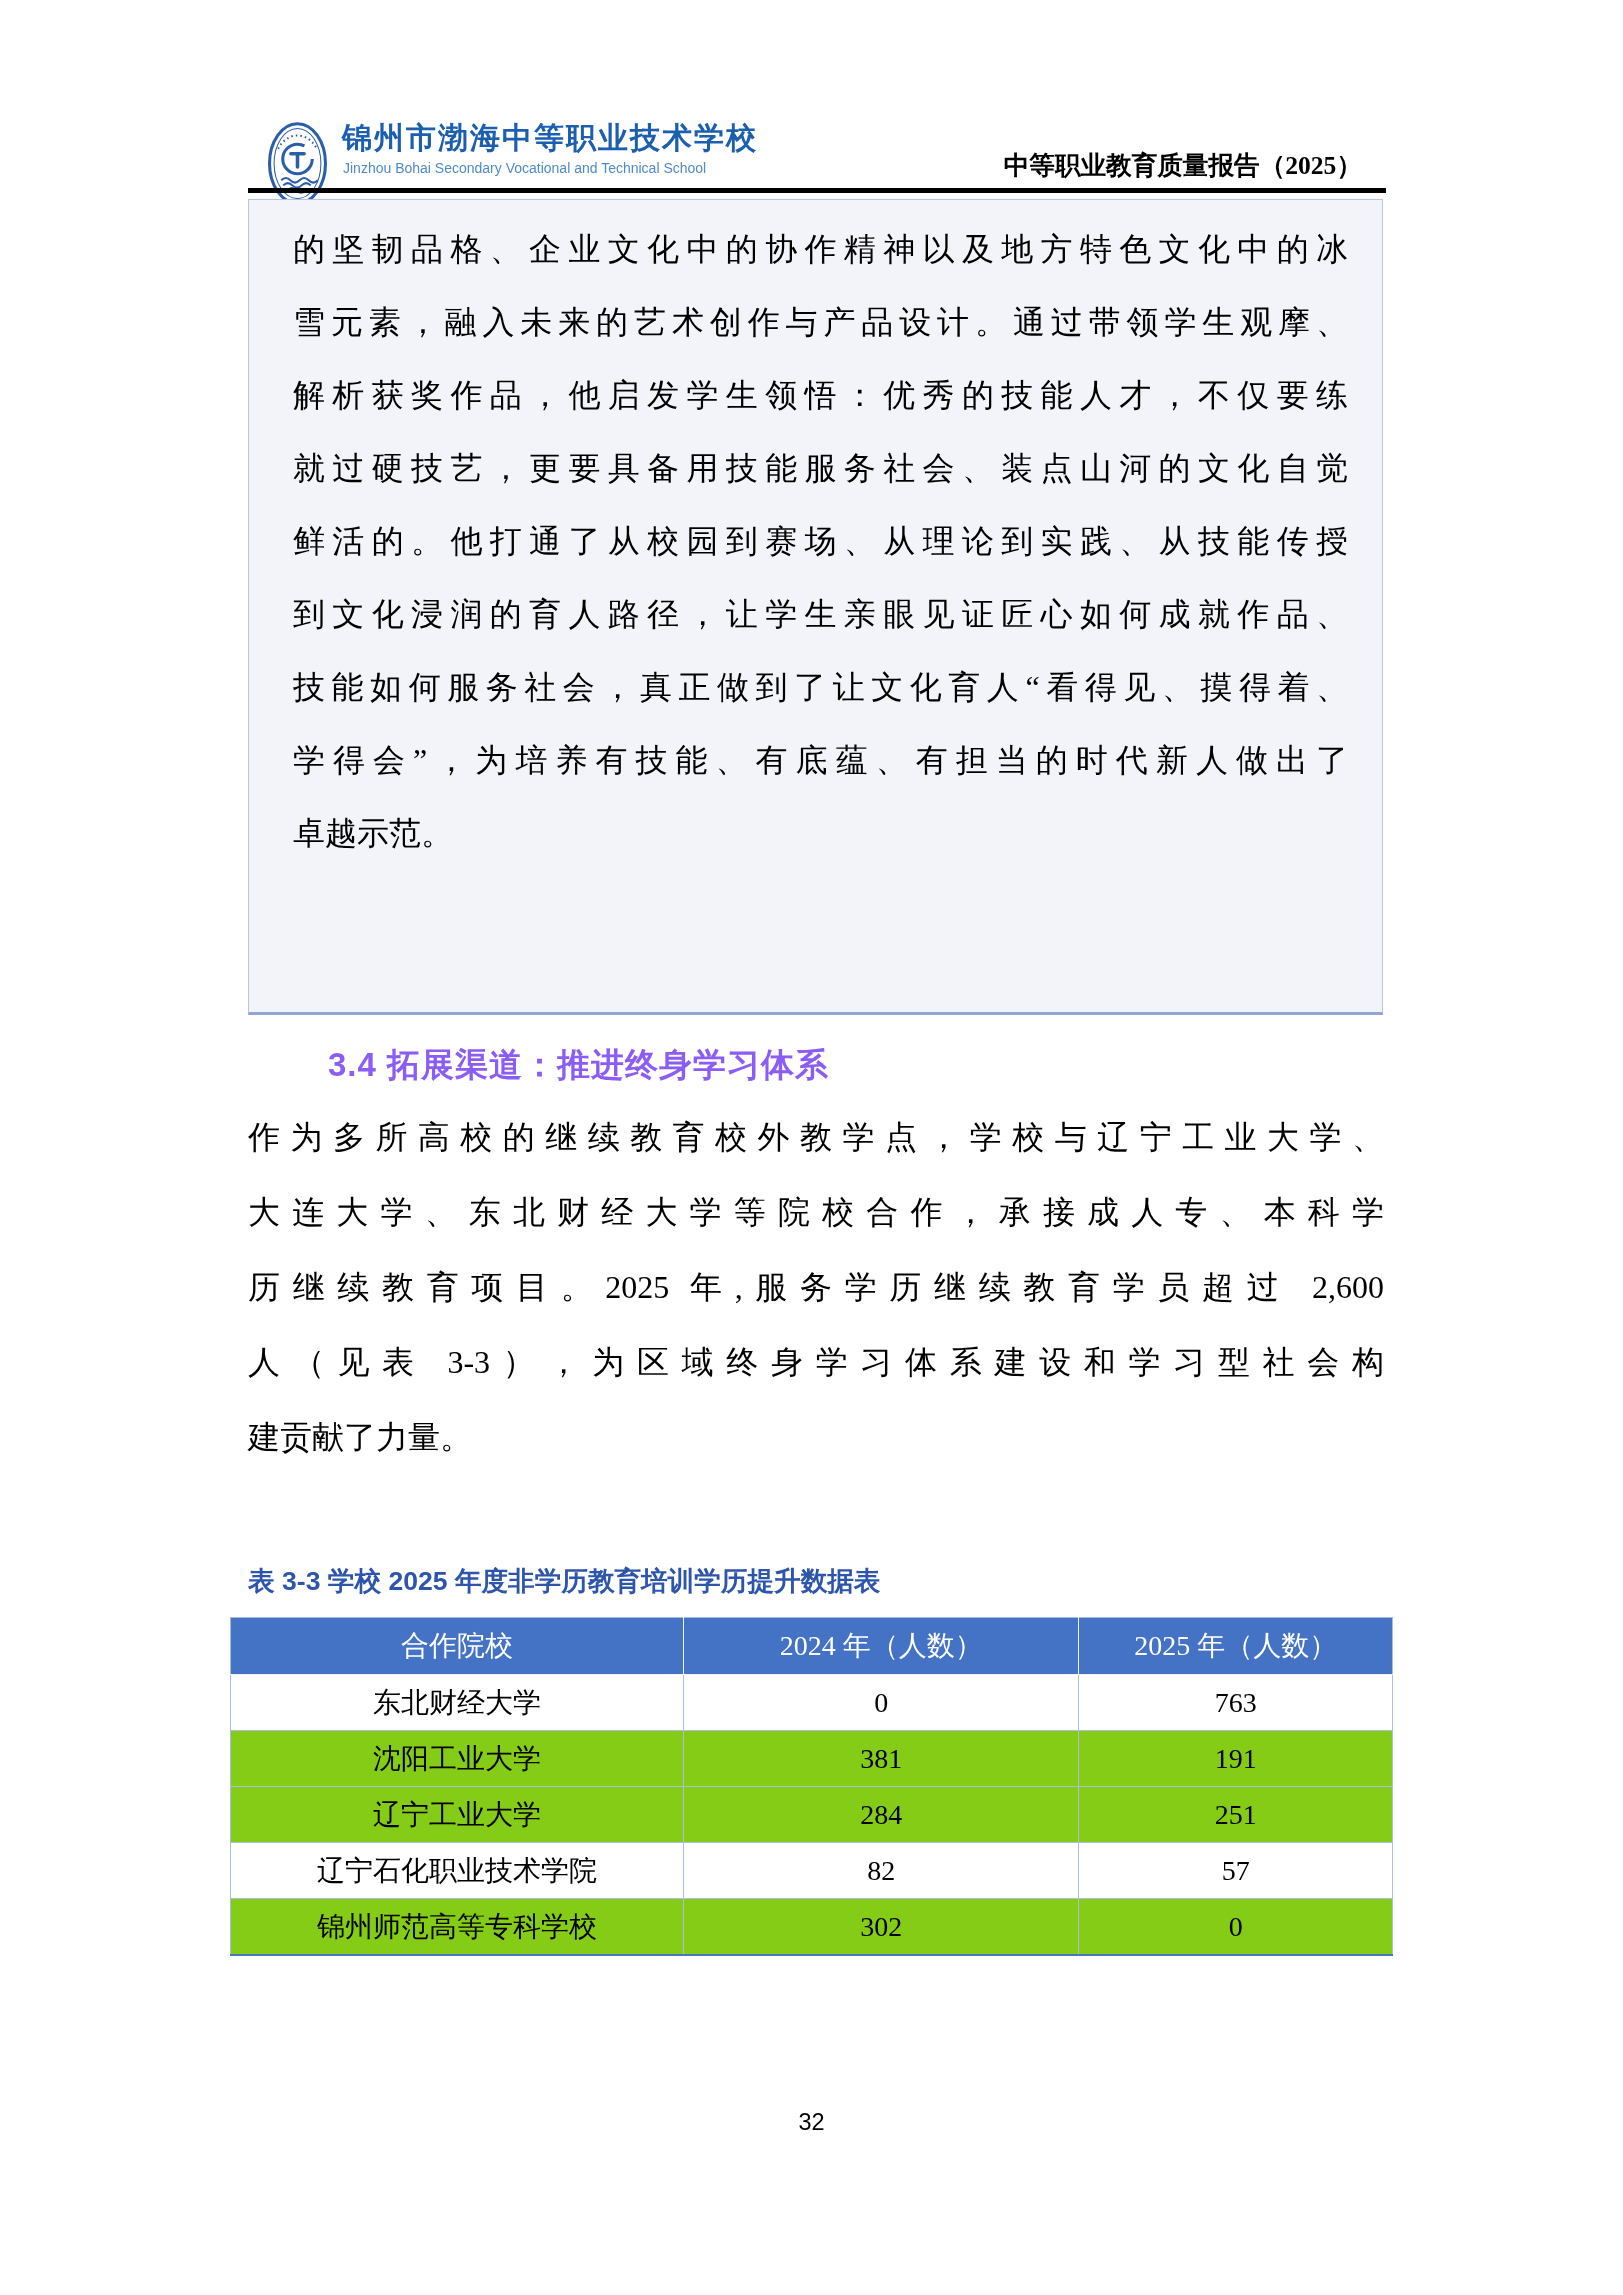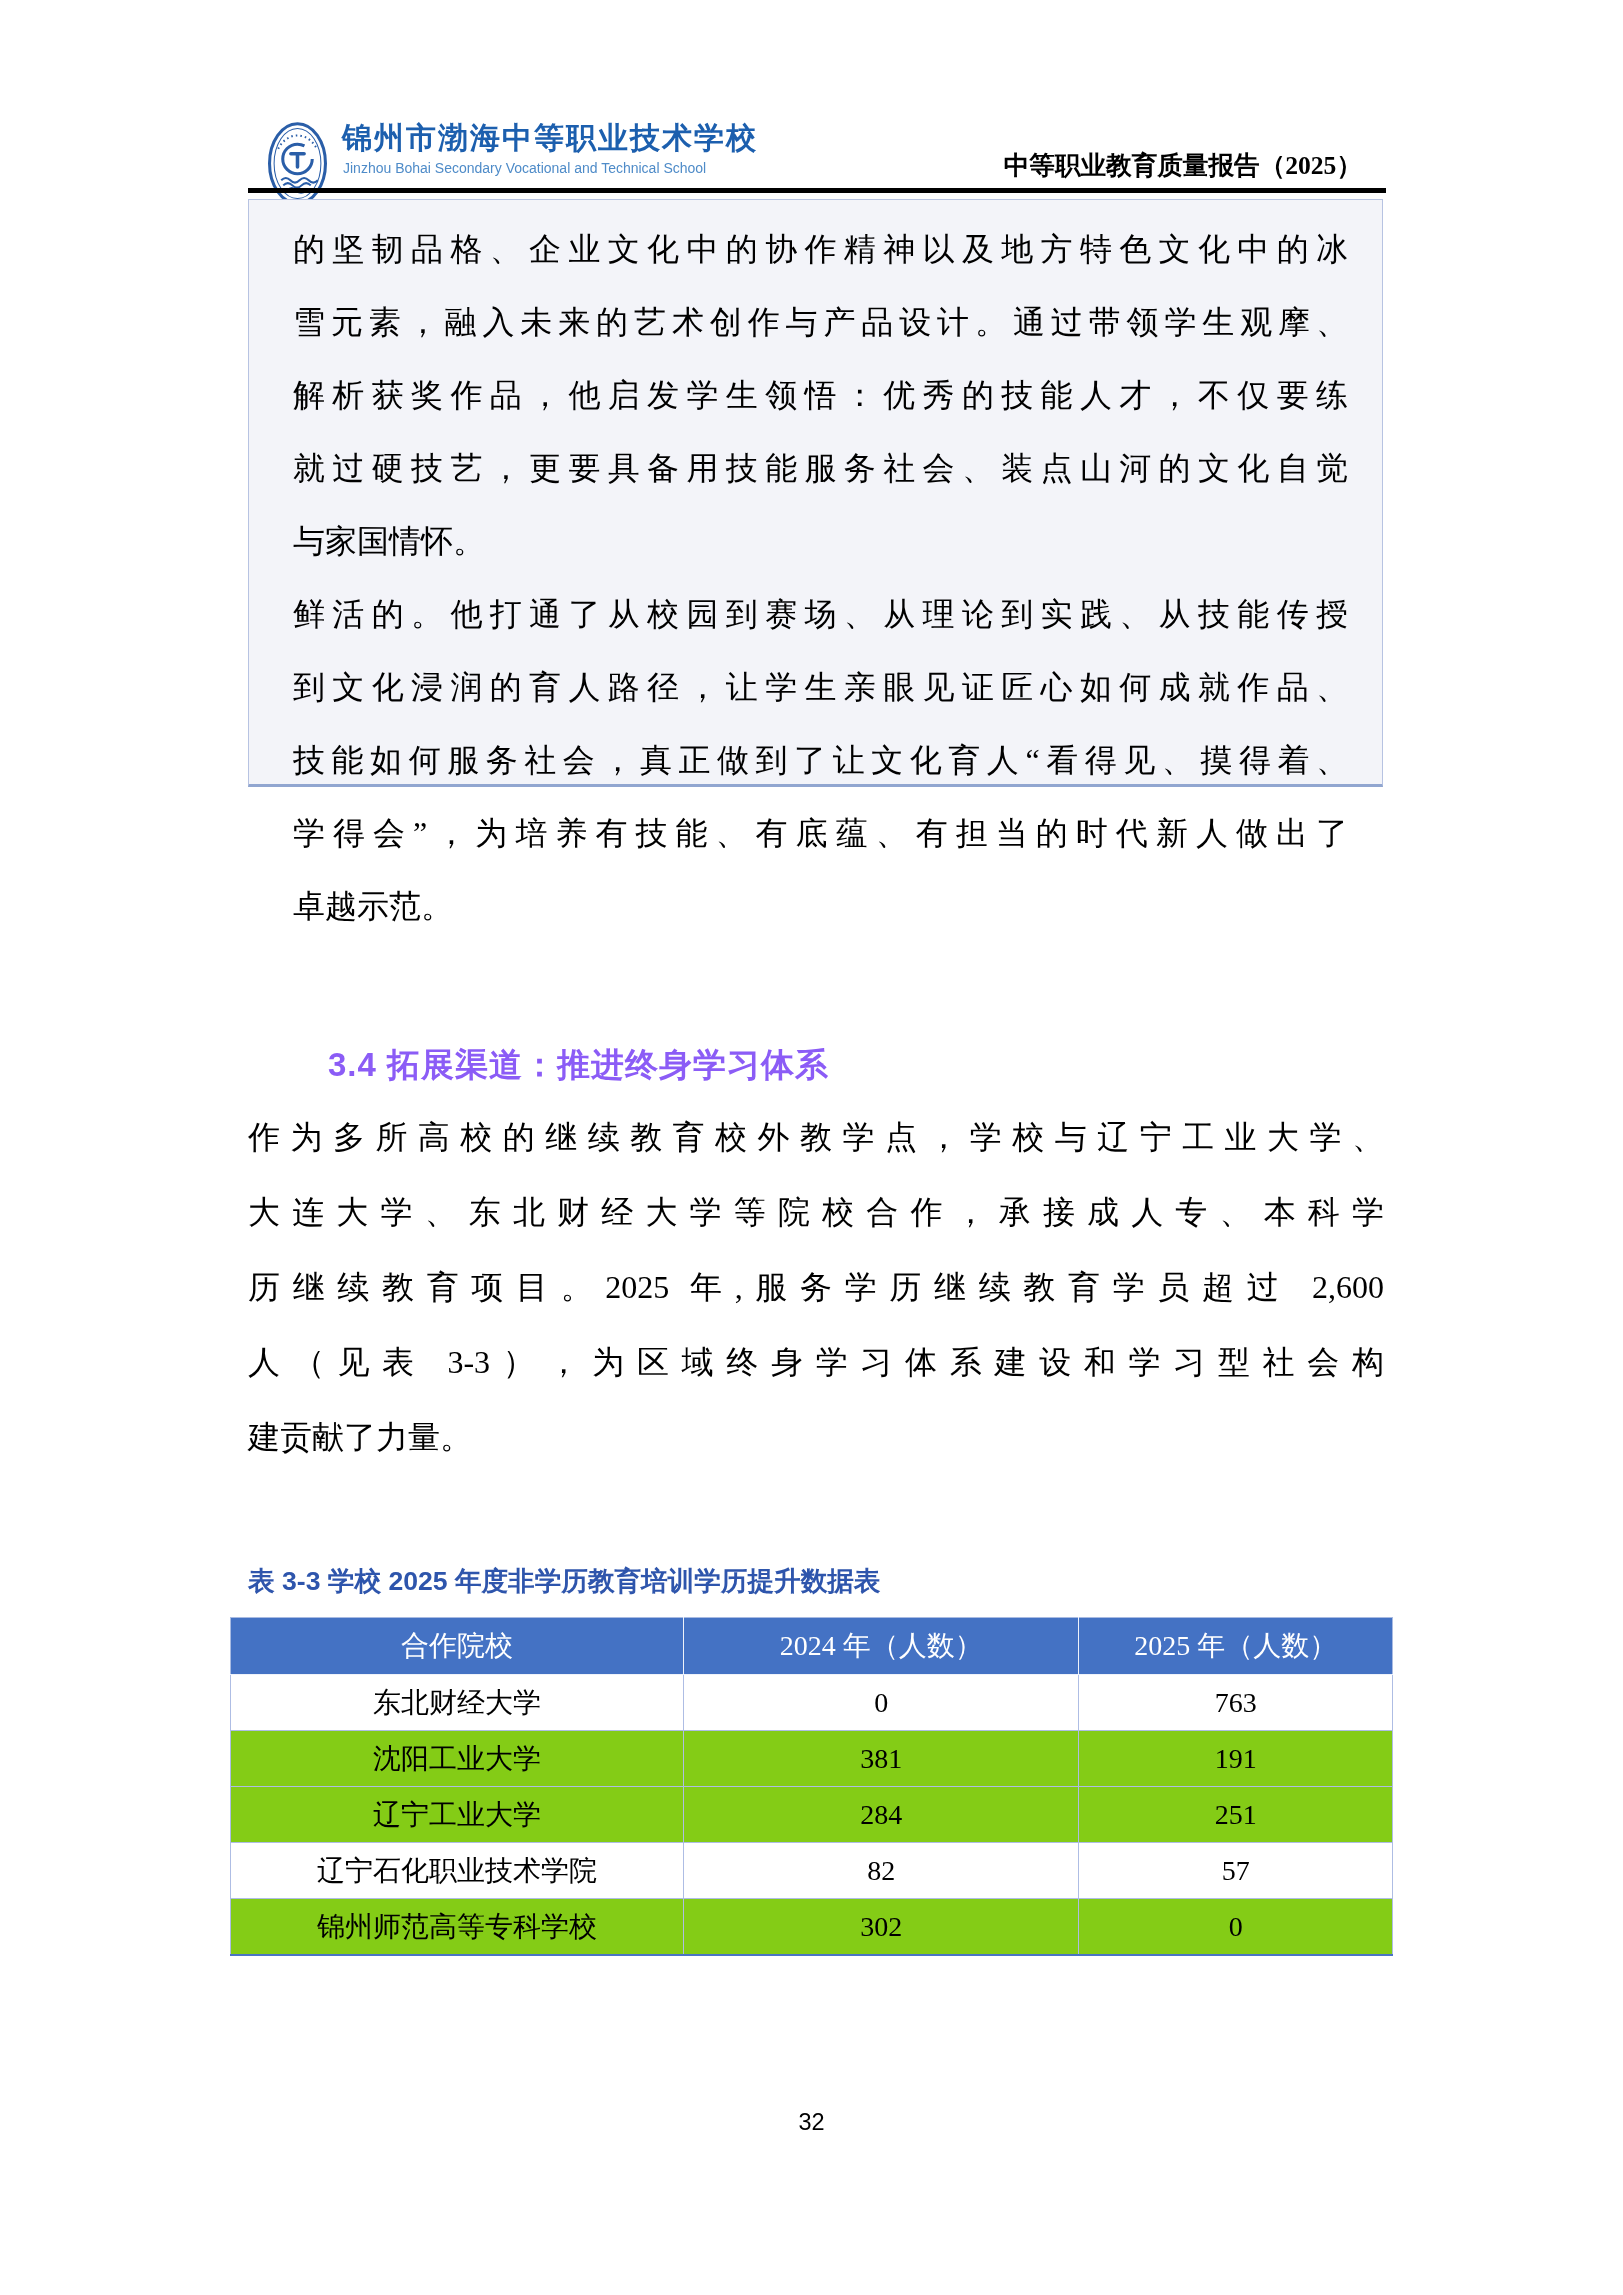--- a/index.html
+++ b/index.html
@@ -28,21 +28,21 @@
     position:absolute;right:261px;top:150px;
     font-family:"Liberation Serif","DejaVu Serif",serif;
     font-weight:bold;font-size:25.6px;line-height:31px;color:#000;
   }
   .header-rule{
     position:absolute;left:248px;top:188px;width:1138px;height:4.6px;
     background:#000;
   }
   
   .quote-box{
-    position:absolute;left:248px;top:199px;width:1135px;height:588px;
+    position:absolute;left:248px;top:199px;width:1135px;height:816px;
     box-sizing:border-box;
     background:#f3f4f9;
     border:1.5px solid #b7c3e2;
     border-bottom:3.6px solid #91a6d0;
     padding:13.3px 34px 0 44px;
   }
   .bodyline{
     font-size:32px;line-height:73px;height:73px;
     white-space:nowrap;
   }
@@ -119,21 +119,20 @@
     <div class="report-title">中等职业教育质量报告（2025）</div>
     <div class="header-rule"></div>
   </div>
 
   <div class="quote-box">
     <div>
       <div class="bodyline j">的坚韧品格、企业文化中的协作精神以及地方特色文化中的冰</div>
       <div class="bodyline j">雪元素，融入未来的艺术创作与产品设计。通过带领学生观摩、</div>
       <div class="bodyline j">解析获奖作品，他启发学生领悟：优秀的技能人才，不仅要练</div>
       <div class="bodyline j">就过硬技艺，更要具备用技能服务社会、装点山河的文化自觉</div>
-      <div class="bodyline">与家国情怀。</div>
     </div>
     <div>
       <div class="bodyline j">鲜活的。他打通了从校园到赛场、从理论到实践、从技能传授</div>
       <div class="bodyline j">到文化浸润的育人路径，让学生亲眼见证匠心如何成就作品、</div>
       <div class="bodyline j">技能如何服务社会，真正做到了让文化育人“看得见、摸得着、</div>
       <div class="bodyline j">学得会”，为培养有技能、有底蕴、有担当的时代新人做出了</div>
       <div class="bodyline">卓越示范。</div>
     </div>
   </div>
 

